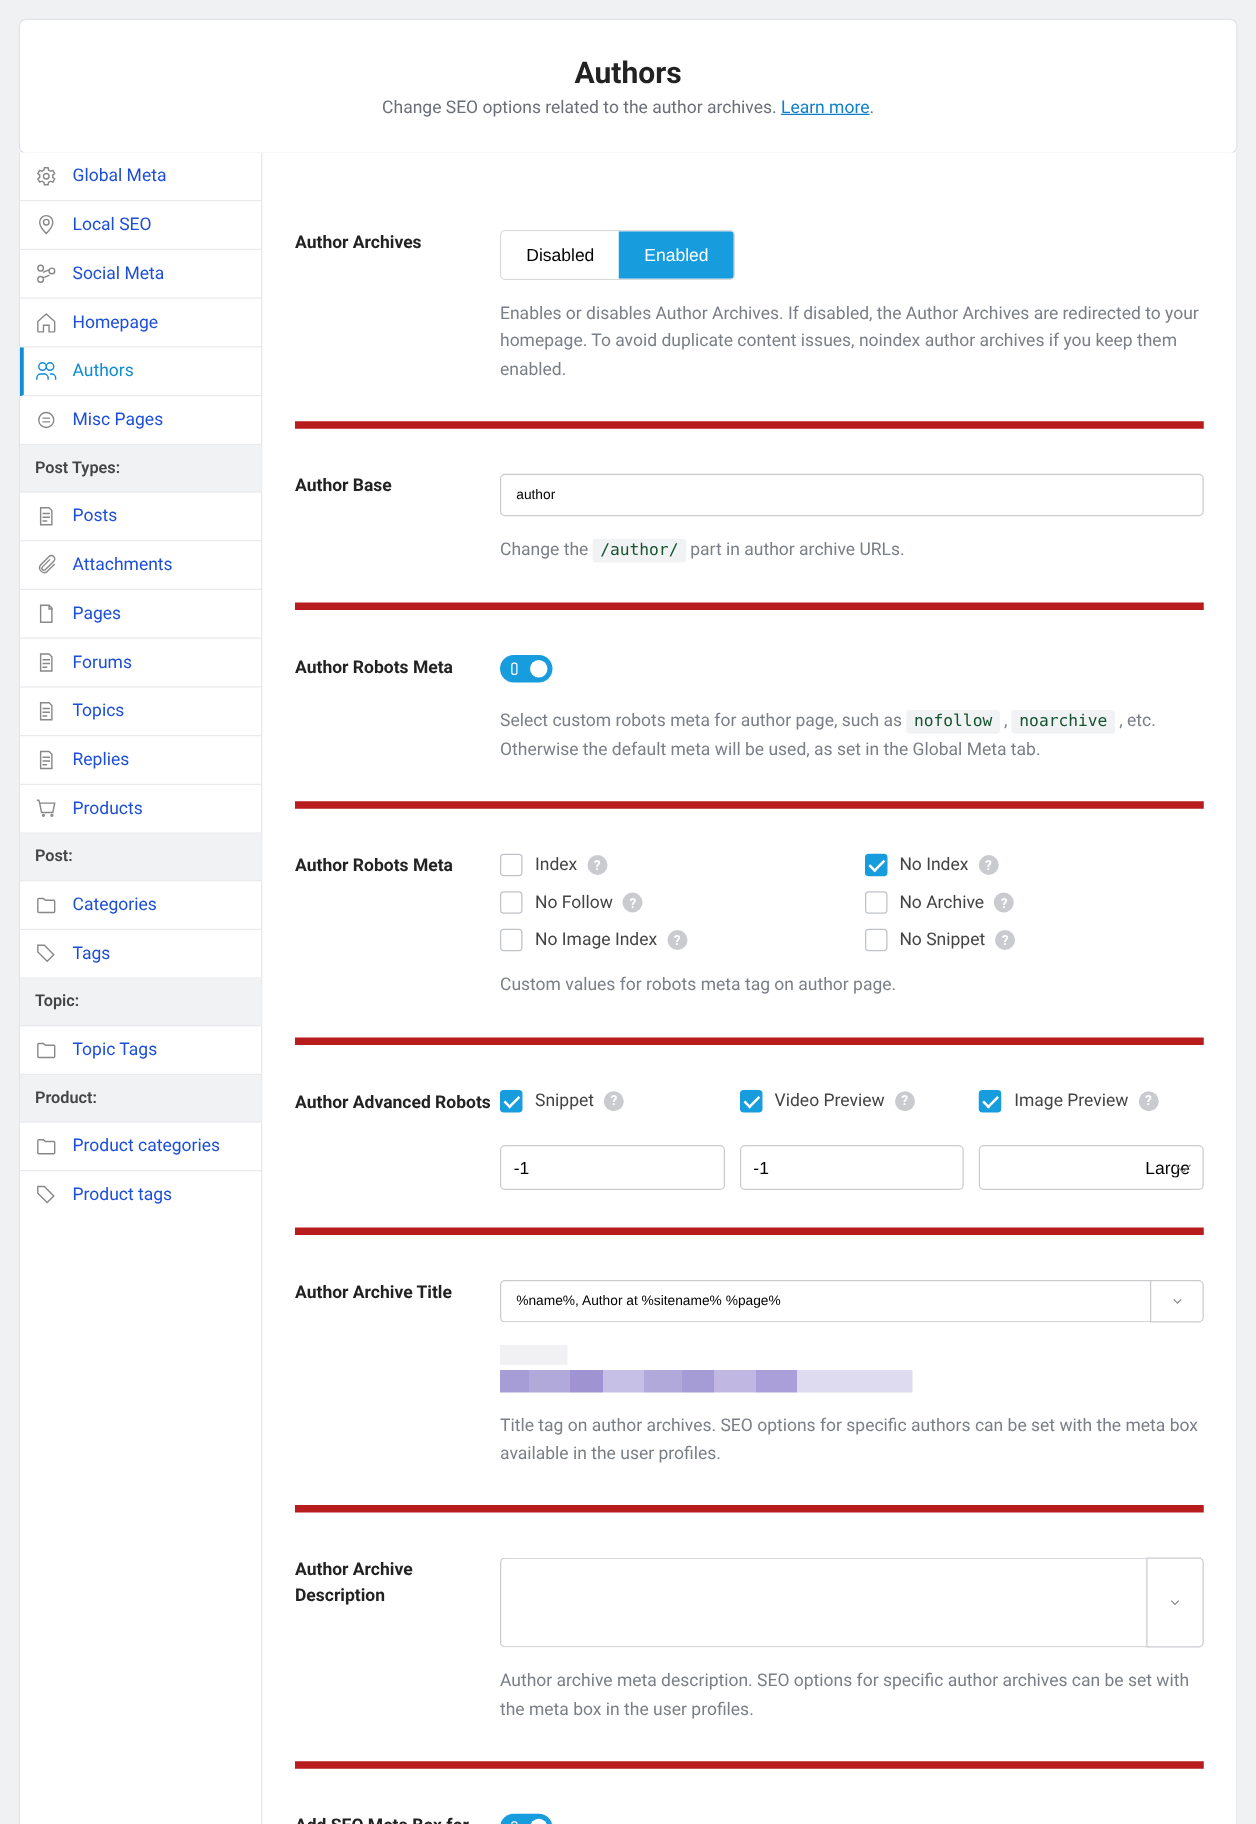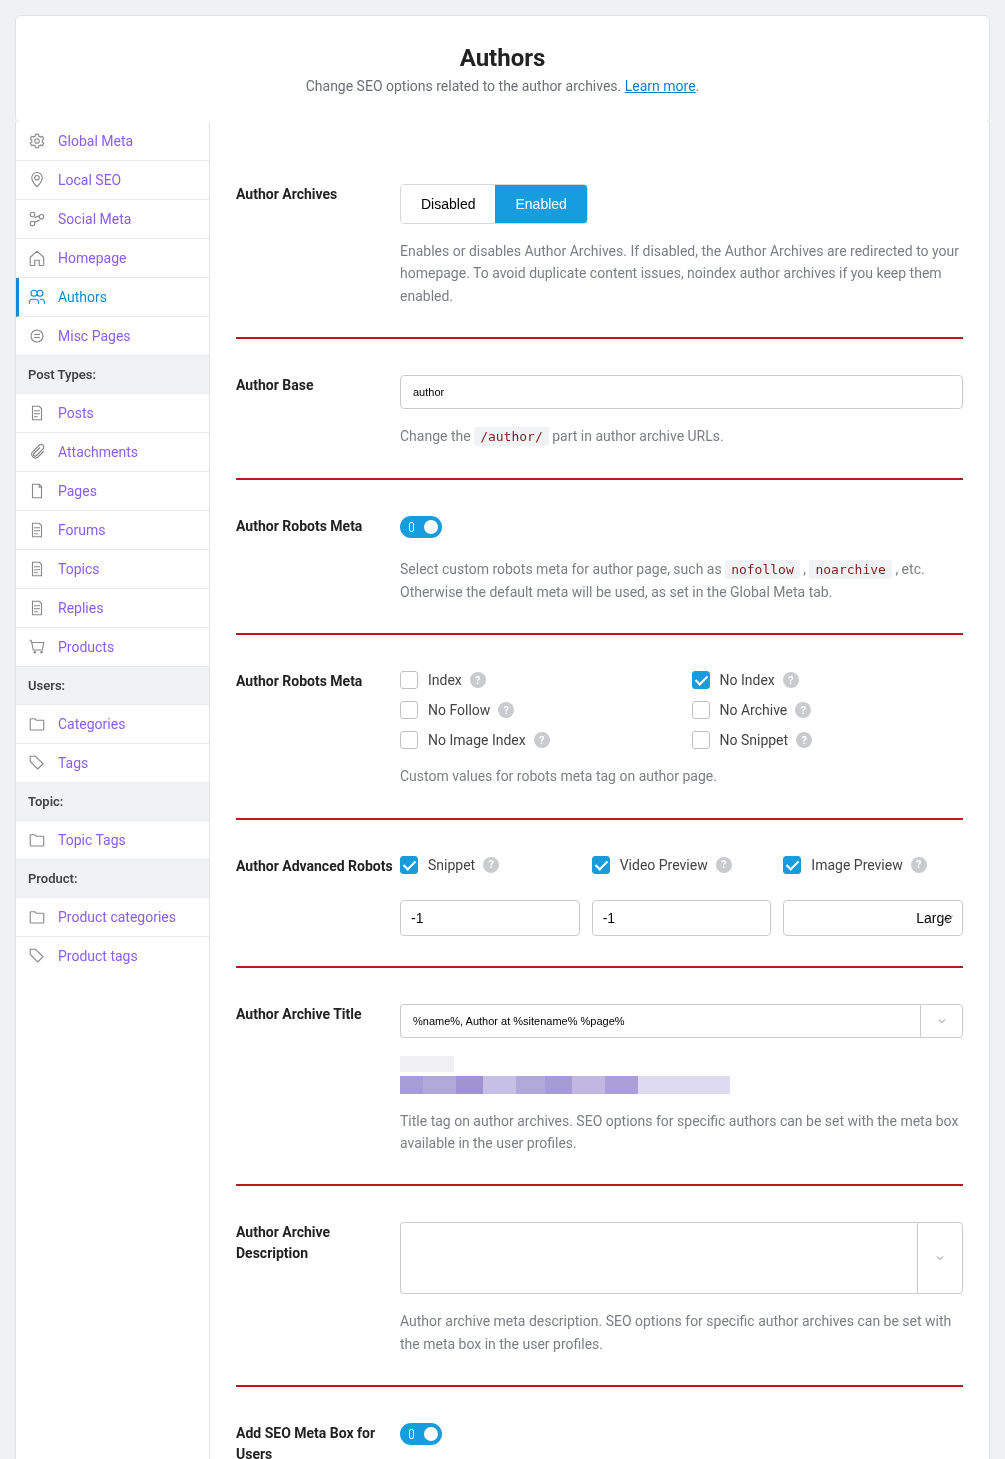--- a/index.html
+++ b/index.html
@@ -4,39 +4,39 @@
 <style>
 *{box-sizing:border-box;margin:0;padding:0;}
 body{font-family:-apple-system,BlinkMacSystemFont,"Segoe UI",Roboto,sans-serif;background:#f0f1f3;padding:15px;color:#333;}
 .card{background:#fff;border:1px solid #e1e3e6;border-radius:6px;width:100%;}
 .header-card{padding:28px 24px;text-align:center;}
 .header-card h1{font-size:24px;font-weight:700;color:#222;}
 .header-card p{font-size:14px;color:#6a6f77;margin-top:6px;}
 .header-card a{color:#0e7fcb;text-decoration:underline;}
 .layout{display:flex;margin-top:-1px;}
 .sidebar{width:195px;background:#fff;border:1px solid #e1e3e6;border-top:none;border-radius:0 0 6px 6px;}
-.nav-item{display:flex;align-items:center;padding:10px 12px;font-size:14px;color:#8b5cf6;border-bottom:1px solid #e9eaed;cursor:pointer;}
+.nav-item{display:flex;align-items:center;padding:10px 12px;font-size:14px;color:#1d4ed8;border-bottom:1px solid #e9eaed;cursor:pointer;}
 .nav-item:last-child{border-bottom:none;}
 .nav-item.active{color:#0e8cd4;border-left:3px solid #0e8cd4;padding-left:9px;}
 .nav-header{padding:11px 12px;background:#f1f2f4;font-size:13px;font-weight:600;color:#444;border-bottom:1px solid #e9eaed;}
 .icon{width:18px;height:18px;margin-right:12px;flex-shrink:0;color:#888;stroke:currentColor;fill:none;stroke-width:1.5;}
 .nav-item.active .icon{color:#0e8cd4;}
 .content{flex:1;background:#fff;border:1px solid #e1e3e6;border-left:none;border-top:none;border-radius:0 0 6px 0;padding:0;}
 .form-area{padding:16px 26px 0 26px;}
-.row{display:flex;padding:36px 0 30px;border-bottom:2px solid #b91c1c;}
+.row{display:flex;padding:36px 0 30px;border-bottom:6px solid #b91c1c;}
 .row.first{padding-top:46px;}
 .row.last{border-bottom:none;}
 .label-col{width:164px;flex-shrink:0;font-size:14px;font-weight:700;color:#222;line-height:1.5;}
 .ctrl-col{flex:1;}
 .desc{font-size:14px;color:#7a7f87;margin-top:16px;line-height:1.6;}
 .btn-group{display:inline-flex;border:1px solid #d6d8dc;border-radius:4px;overflow:hidden;}
 .btn-group button{border:none;background:#fff;padding:11px 20px;font-size:14px;cursor:pointer;}
 .btn-group button.active{background:#179cde;color:#fff;}
 .input{width:100%;border:1px solid #c9cbcf;border-radius:4px;padding:10px 12px;font-size:11px;}
-code.chip{background:#f1f2f4;padding:2px 6px;border-radius:3px;font-family:monospace;color:#7f1d1d;font-size:13px;}
+code.chip{background:#f1f2f4;padding:2px 6px;border-radius:3px;font-family:monospace;color:#14532d;font-size:13px;}
 .toggle{width:42px;height:22px;background:#179cde;border-radius:11px;position:relative;cursor:pointer;display:inline-block;}
 .toggle::after{content:"";width:14px;height:14px;background:#fff;border-radius:50%;position:absolute;right:4px;top:4px;}
 .toggle::before{content:"";width:3px;height:8px;background:#179cde;border:1px solid #fff;border-radius:2px;position:absolute;left:9px;top:6px;}
 .checkgrid{display:grid;grid-template-columns:1fr 1fr;gap:12px 20px;}
 .chk{display:flex;align-items:center;font-size:14px;color:#444;}
 .chk .box{width:18px;height:18px;border:1px solid #bfc2c7;border-radius:3px;margin-right:10px;flex-shrink:0;position:relative;}
 .chk .box.checked{background:#179cde;border-color:#179cde;}
 .chk .box.checked::after{content:"";position:absolute;left:5px;top:1px;width:5px;height:10px;border:solid #fff;border-width:0 2px 2px 0;transform:rotate(45deg);}
 .help{width:16px;height:16px;background:#c9cbcf;border-radius:50%;margin-left:8px;display:inline-flex;align-items:center;justify-content:center;color:#fff;font-size:11px;font-weight:700;flex-shrink:0;}
 .advrow{display:flex;gap:12px;}
@@ -140,21 +140,21 @@
           <path d="M6 3h9l3 3v15H6V3zm2 6h8m-8 4h8m-8 4h5"></path>
         </svg>
         <span>Replies</span>
       </div>
       <div class="nav-item">
         <svg class="icon" viewBox="0 0 24 24">
           <path d="M5 6h16l-2 10H7L5 6zm0 0L4 3H2m7 17a1 1 0 100-2 1 1 0 000 2zm9 0a1 1 0 100-2 1 1 0 000 2z"></path>
         </svg>
         <span>Products</span>
       </div>
-      <div class="nav-header">Users:</div>
+      <div class="nav-header">Post:</div>
       <div class="nav-item">
         <svg class="icon" viewBox="0 0 24 24">
           <path d="M3 6a1 1 0 011-1h5l2 2h9a1 1 0 011 1v11a1 1 0 01-1 1H4a1 1 0 01-1-1V6z"></path>
         </svg>
         <span>Categories</span>
       </div>
       <div class="nav-item">
         <svg class="icon" viewBox="0 0 24 24">
           <path d="M20 13l-7 7-10-10V3h7l10 10zM7 7h.01"></path>
         </svg>

